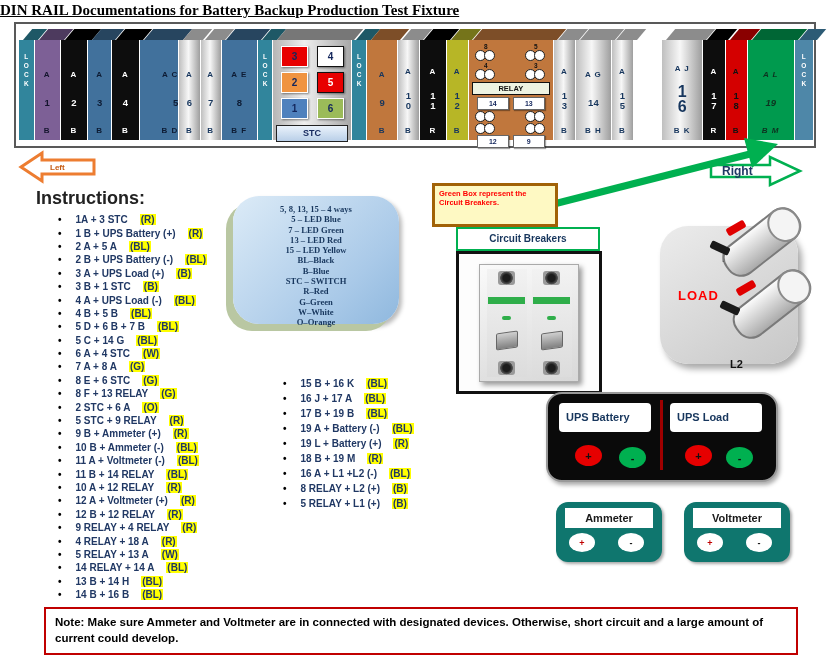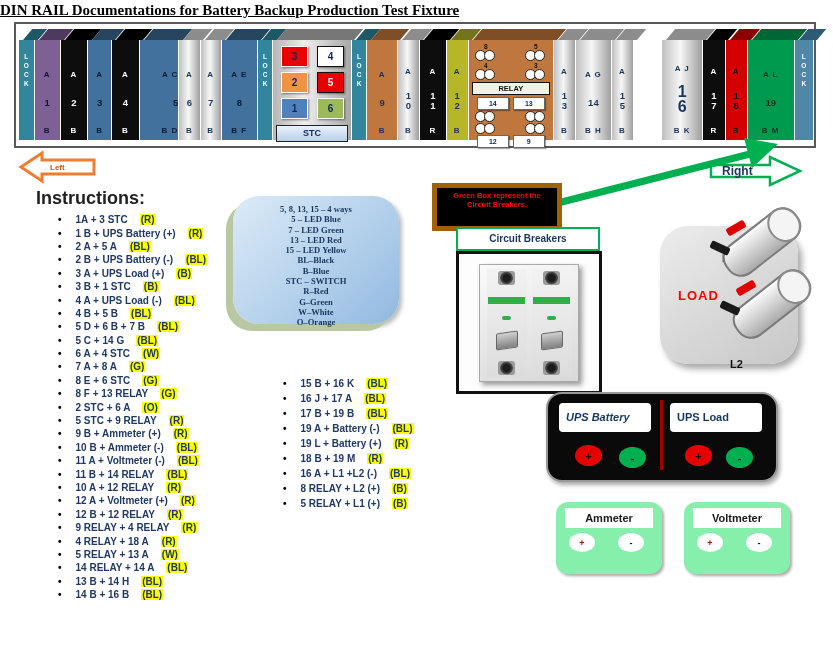--- a/index.html
+++ b/index.html
@@ -17,21 +17,21 @@
   .block{position:relative;height:100px;flex:0 1 auto;margin-right:1px;
          display:flex;flex-direction:column;justify-content:space-between;align-items:center;
          padding:4px 0 5px;box-sizing:border-box;text-align:center;}
   .block::before{content:"";position:absolute;top:-11px;left:4px;width:100%;height:11px;
                  transform:skewX(-40deg);transform-origin:bottom left;background:#1d1d1d;}
   .btop,.bbot{font-size:8px;font-weight:bold;letter-spacing:1px;line-height:9px;}
   .bmid{font-size:9.5px;font-weight:bold;white-space:pre-line;line-height:10px;}
   .big .bmid{font-size:16px;line-height:15px;}
   .w16{width:16px;}.w20{width:20px;}.w22{width:22px;}.w23{width:23px;}.w25{width:25px;}
   .w27{width:27px;}.w28{width:28px;}.w29{width:29px;}.w32{width:32px;}.w38{width:38px;}
-  .w42{width:42px;align-items:flex-end;}.w44{width:44px;margin-left:28px;}.w50{width:50px;}
+  .w42{width:42px;align-items:flex-end;}.w44{width:44px;margin-left:28px;}.w50{width:50px;font-style:italic;}
   .c-teal{background:#31859c;color:#fff;}.c-teal::before{background:#1e5866;}
   .c-teal2{background:#4e87a8;color:#fff;}.c-teal2::before{background:#2d5b75;}
   .c-purple{background:#7d6096;color:#15152e;}.c-purple::before{background:#4d3a5e;}
   .c-black{background:#0d0d0d;color:#fff;}.c-black::before{background:#000;}
   .c-blue{background:#41719c;color:#0d1b33;}.c-blue::before{background:#27455f;}
   .c-silver{background:linear-gradient(90deg,#bfbfbf,#f7f7f7 45%,#9e9e9e);color:#17365d;}
   .c-silver::before{background:#8c8c8c;}
   .c-orange{background:#c0773d;color:#17365d;}.c-orange::before{background:#7d4e28;}
   .c-yellow{background:#b7b626;color:#17365d;}.c-yellow::before{background:#75741a;}
   .c-red{background:#d40000;color:#111;}.c-red::before{background:#8a0000;}
@@ -65,23 +65,23 @@
   .cc{width:9px;height:9px;border-radius:50%;background:#fff;border:1px solid #222;margin-left:-2px;}
   .rl-label{background:#eef3e2;border:1px solid #111;font-size:7.5px;font-weight:bold;
             text-align:center;margin:1px 0;padding:1px 0;color:#111;width:78px;box-sizing:border-box;}
   .rl-box{background:#fff;border:1px solid #666;box-shadow:1px 1px 1px rgba(0,0,0,.35);
           font-size:7px;font-weight:bold;color:#13265c;width:30px;text-align:center;padding:2px 0;}
   
   .arrow{position:absolute;}
   
   .green-link{position:absolute;left:538px;top:136px;}
   
-  .callout{position:absolute;left:432px;top:183px;width:112px;height:32px;background:#000000;
-           border:5px solid #a16207;color:#ff0000;font-size:7.5px;font-weight:bold;
-           padding:3px 4px;line-height:9px;text-align:center;}
+  .callout{position:absolute;left:432px;top:183px;width:112px;height:32px;background:#fef9c3;
+           border:3px solid #a16207;color:#ff0000;font-size:7.5px;font-weight:bold;
+           padding:3px 4px;line-height:9px;}
   
   .ins-head{position:absolute;left:36px;top:188px;font-size:18px;font-weight:600;color:#222;}
   .col{position:absolute;}
   .col1{left:58px;top:213px;}
   .col2{left:283px;top:376px;}
   .ins-item{display:flex;align-items:center;height:13.4px;font-size:10px;font-weight:bold;color:#203864;}
   .col2 .ins-item{height:15px;}
   .ins-item::before{content:"•";margin-right:14px;color:#000;font-size:10px;}
   .ins-code{margin-left:12px;background:#ffff00;padding:0 1px;}
   
@@ -125,29 +125,29 @@
   .clip-black{background:#1a1a1a;}
   .cl1r{left:74px;top:16px;transform:rotate(-30deg);}
   .cl1b{left:58px;top:36px;transform:rotate(25deg);}
   .cl2r{left:84px;top:76px;transform:rotate(-30deg);}
   .cl2b{left:68px;top:96px;transform:rotate(25deg);}
   
   .ups{position:absolute;left:546px;top:392px;width:228px;height:86px;background:#0a0a0a;
        border-radius:16px;border:2px solid #999;box-shadow:2px 3px 4px #aaa;}
   .ups-label{position:absolute;top:9px;width:92px;height:29px;background:#fff;border-radius:4px;
              font-size:11px;font-weight:bold;color:#17365d;line-height:29px;padding-left:7px;box-sizing:border-box;}
-  .ups-lab-batt{left:11px;font-style:italic;}
+  .ups-lab-batt{left:11px;}
   .ups-lab-load{left:122px;}
   .ups-divider{position:absolute;left:112px;top:6px;width:3px;height:70px;background:#a00000;}
   .u-btn{position:absolute;width:27px;height:21px;border-radius:50%;display:flex;align-items:center;
          justify-content:center;font-size:11px;font-weight:bold;color:#111;}
   .u-red{background:#e60000;}
   .u-green{background:#00b050;}
   
-  .meter{position:absolute;width:106px;height:72px;background:#86efac;border-radius:12px;box-shadow:2px 2px 3px #aaa;}
+  .meter{position:absolute;width:106px;height:60px;background:#0f766e;border-radius:12px;box-shadow:2px 2px 3px #aaa;}
   .ammeter{left:556px;top:502px;}
   .voltmeter{left:684px;top:502px;}
   .m-label{position:absolute;left:9px;top:6px;width:88px;height:20px;background:#fff;
            font-size:11px;font-weight:bold;color:#1a1a1a;text-align:center;line-height:20px;}
   .m-btn{position:absolute;top:31px;width:26px;height:19px;border-radius:50%;background:#fff;
          display:flex;align-items:center;justify-content:center;font-size:9px;font-weight:bold;}
   .m-plus{left:13px;color:#c00000;}
   .m-minus{left:62px;color:#111;}
   
   .note{position:absolute;left:44px;top:607px;width:754px;height:48px;border:2px solid #c00000;
@@ -716,14 +716,15 @@
     <div class="m-label">Ammeter</div>
     <div class="m-btn m-plus">+</div>
     <div class="m-btn m-minus">-</div>
   </div>
   <div class="meter voltmeter">
     <div class="m-label">Voltmeter</div>
     <div class="m-btn m-plus">+</div>
     <div class="m-btn m-minus">-</div>
   </div>
 
+  <div class="note">Note: Make sure Ammeter and Voltmeter are in connected  with designated devices.  Otherwise, short circuit and a large amount  of current could  develop.</div>
 
 </div>
 
 </body></html>

